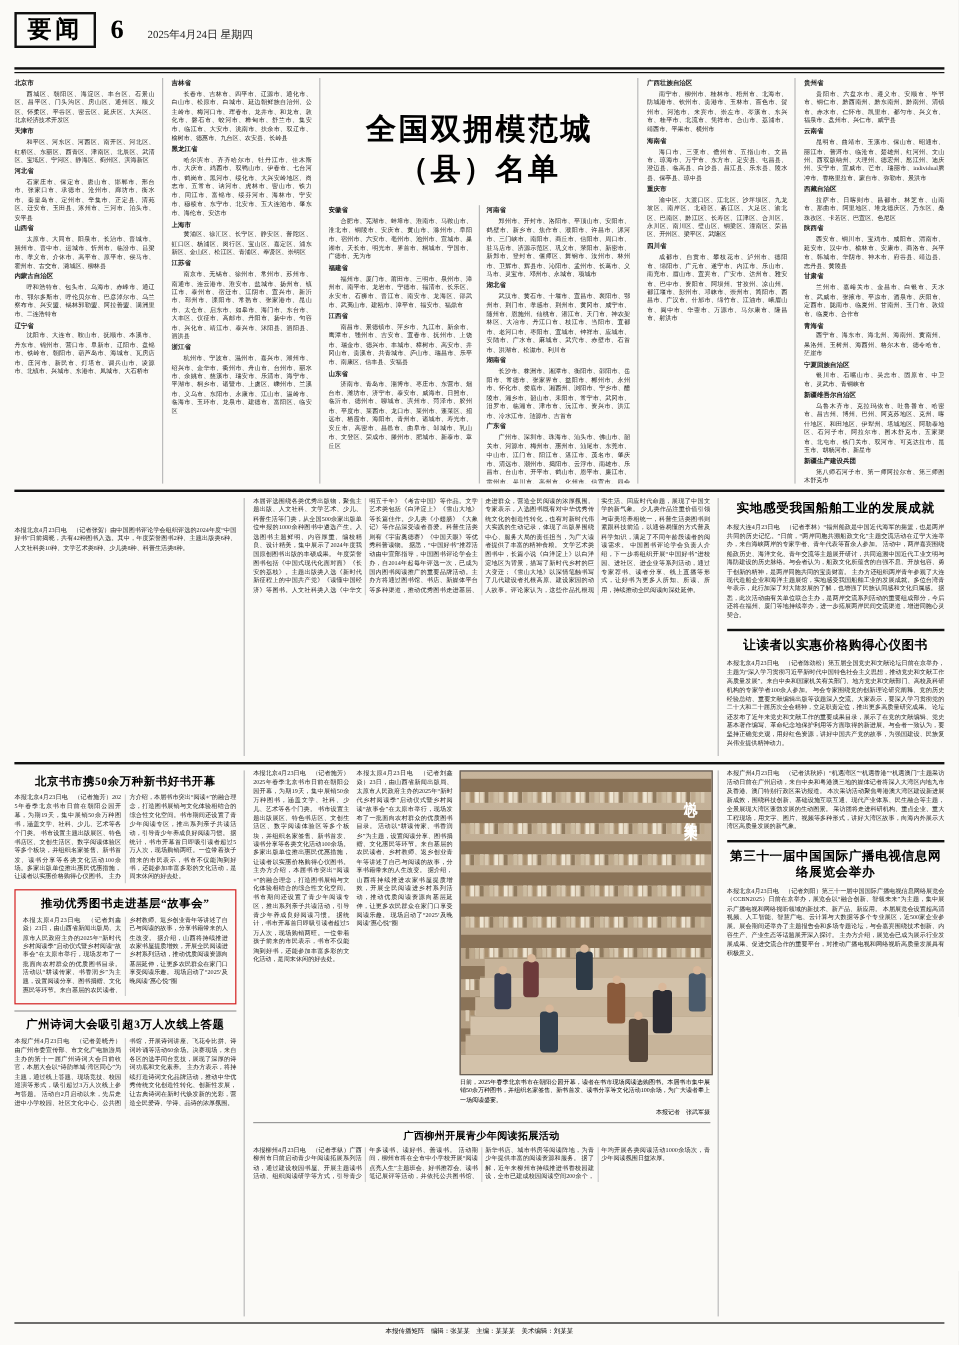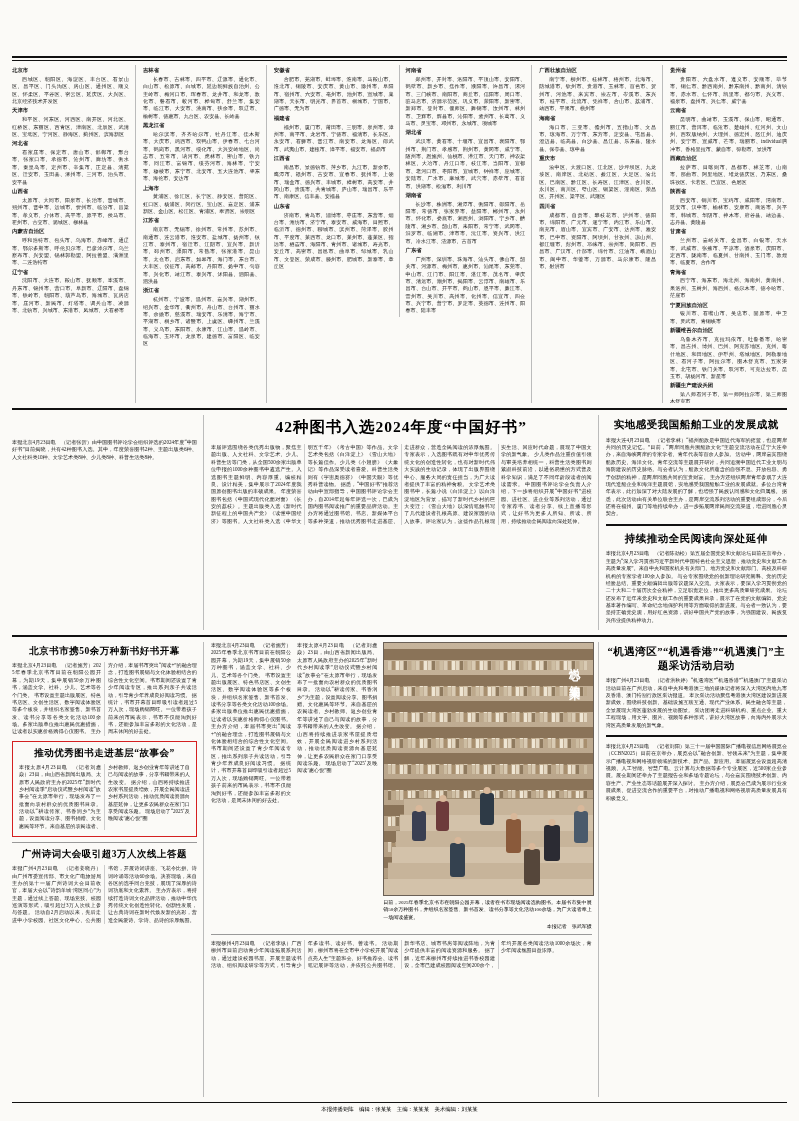--- a/index.html
+++ b/index.html
@@ -91,20 +91,25 @@
             font-weight:bold;line-height:1.6;letter-spacing:2px;writing-mode:vertical-rl;}
 
   .foot{font-size:5.4px;text-align:center;margin-top:5px;border-top:1px solid #111;padding-top:3px;}
 </style>
 </head>
 <body>
 
 <div class="page">
 
   <div class="masthead">
+    <div class="mh-left">
+      <div class="yaowen-box">要闻</div>
+      <div class="page-num">6</div>
+      <div class="mh-date">2025年4月24日 星期四</div>
+    </div>
   </div>
   <div class="rule-top"></div>
   <div class="rule-thin"></div>
 
   <div class="top-sec">
 
     <div class="top-col">
       <div class="col-text" id="c1">
           <div class="sub-h2">北京市</div>
           <p>西城区、朝阳区、海淀区、丰台区、石景山区、昌平区、门头沟区、房山区、通州区、顺义区、怀柔区、平谷区、密云区、延庆区、大兴区、北京经济技术开发区</p>
@@ -130,20 +135,21 @@
           <div class="sub-h2">上海市</div>
           <p>黄浦区、徐汇区、长宁区、静安区、普陀区、虹口区、杨浦区、闵行区、宝山区、嘉定区、浦东新区、金山区、松江区、青浦区、奉贤区、崇明区</p>
           <div class="sub-h2">江苏省</div>
           <p>南京市、无锡市、徐州市、常州市、苏州市、南通市、连云港市、淮安市、盐城市、扬州市、镇江市、泰州市、宿迁市、江阴市、宜兴市、新沂市、邳州市、溧阳市、常熟市、张家港市、昆山市、太仓市、启东市、如皋市、海门市、东台市、大丰区、仪征市、高邮市、丹阳市、扬中市、句容市、兴化市、靖江市、泰兴市、沭阳县、泗阳县、泗洪县</p>
           <div class="sub-h2">浙江省</div>
           <p>杭州市、宁波市、温州市、嘉兴市、湖州市、绍兴市、金华市、衢州市、舟山市、台州市、丽水市、余姚市、慈溪市、瑞安市、乐清市、海宁市、平湖市、桐乡市、诸暨市、上虞区、嵊州市、兰溪市、义乌市、东阳市、永康市、江山市、温岭市、临海市、玉环市、龙泉市、建德市、富阳区、临安区</p>
         </div>
     </div>
 
     <div class="top-col top-center">
+      <div class="big-title">全国双拥模范城（县）名单</div>
       <div class="center-cols">
         <div class="col-text" id="c3">
             <div class="sub-h2">安徽省</div>
             <p>合肥市、芜湖市、蚌埠市、淮南市、马鞍山市、淮北市、铜陵市、安庆市、黄山市、滁州市、阜阳市、宿州市、六安市、亳州市、池州市、宣城市、巢湖市、天长市、明光市、界首市、桐城市、宁国市、广德市、无为市</p>
             <div class="sub-h2">福建省</div>
             <p>福州市、厦门市、莆田市、三明市、泉州市、漳州市、南平市、龙岩市、宁德市、福清市、长乐区、永安市、石狮市、晋江市、南安市、龙海区、邵武市、武夷山市、建瓯市、漳平市、福安市、福鼎市</p>
             <div class="sub-h2">江西省</div>
             <p>南昌市、景德镇市、萍乡市、九江市、新余市、鹰潭市、赣州市、吉安市、宜春市、抚州市、上饶市、瑞金市、德兴市、丰城市、樟树市、高安市、井冈山市、贵溪市、共青城市、庐山市、瑞昌市、乐平市、南康区、信丰县、安福县</p>
             <div class="sub-h2">山东省</div>
             <p>济南市、青岛市、淄博市、枣庄市、东营市、烟台市、潍坊市、济宁市、泰安市、威海市、日照市、临沂市、德州市、聊城市、滨州市、菏泽市、胶州市、平度市、莱西市、龙口市、莱州市、蓬莱区、招远市、栖霞市、海阳市、青州市、诸城市、寿光市、安丘市、高密市、昌邑市、曲阜市、邹城市、乳山市、文登区、荣成市、滕州市、肥城市、新泰市、章丘区</p>
@@ -201,38 +207,37 @@
 
   <div class="sec-rule"></div>
 
   <div class="mid-sec">
 
     <div class="mid-left">
       <div class="col-text" style="margin-top:24px">本报北京4月23日电　（记者张贺）由中国图书评论学会组织评选的2024年度“中国好书”日前揭晓，共有42种图书入选。其中，年度荣誉图书2种、主题出版类6种、人文社科类10种、文学艺术类8种、少儿类8种、科普生活类8种。</div>
     </div>
 
     <div class="mid-center">
-      <div class="hl-title">42种图书入选2024年度“中国好书”</div>
       <div class="col-text four-col">本届评选围绕各类优秀出版物，聚焦主题出版、人文社科、文学艺术、少儿、科普生活等门类，从全国500余家出版单位申报的1000余种图书中遴选产生。入选图书主题鲜明、内容厚重、编校精良、设计精美，集中展示了2024年度我国原创图书出版的丰硕成果。
 年度荣誉图书包括《中国式现代化面对面》《长安的荔枝》。主题出版类入选《新时代新征程上的中国共产党》《读懂中国经济》等图书。人文社科类入选《中华文明五千年》《考古中国》等作品。文学艺术类包括《白洋淀上》《雪山大地》等长篇佳作。少儿类《小翅膀》《大象记》等作品深受读者喜爱。科普生活类则有《宇宙奥德赛》《中国天眼》等优秀科普读物。
 据悉，“中国好书”推荐活动由中宣部指导，中国图书评论学会主办，自2014年起每年评选一次，已成为国内图书阅读推广的重要品牌活动。主办方将通过图书馆、书店、新媒体平台等多种渠道，推动优秀图书走进基层、走进群众，营造全民阅读的浓厚氛围。
 专家表示，入选图书既有对中华优秀传统文化的创造性转化，也有对新时代伟大实践的生动记录，体现了出版界围绕中心、服务大局的责任担当，为广大读者提供了丰富的精神食粮。
 文学艺术类图书中，长篇小说《白洋淀上》以白洋淀地区为背景，描写了新时代乡村的巨大变迁；《雪山大地》以深情笔触书写了几代建设者扎根高原、建设家园的动人故事。评论家认为，这些作品扎根现实生活、回应时代命题，展现了中国文学的新气象。
 少儿类作品注重价值引领与审美培养相统一，科普生活类图书则紧跟科技前沿，以通俗易懂的方式普及科学知识，满足了不同年龄段读者的阅读需求。
 中国图书评论学会负责人介绍，下一步将组织开展“中国好书”进校园、进社区、进企业等系列活动，通过专家荐书、读者分享、线上直播等形式，让好书为更多人所知、所读、所用，持续推动全民阅读向深处延伸。</div>
     </div>
 
     <div class="mid-right">
       <div class="hl-title-sm">实地感受我国船舶工业的发展成就</div>
       <div class="col-text">本报大连4月23日电　（记者李林）“福州船政是中国近代海军的摇篮，也是两岸共同的历史记忆。”日前，“两岸同胞共溯船政文化”主题交流活动在辽宁大连举办，来自海峡两岸的专家学者、青年代表等百余人参加。
 活动中，两岸嘉宾围绕船政历史、海洋文化、青年交流等主题展开研讨，共同追溯中国近代工业文明与海防建设的历史脉络。与会者认为，船政文化所蕴含的自强不息、开放包容、勇于创新的精神，是两岸同胞共同的宝贵财富。
 主办方还组织两岸青年参观了大连现代造船企业和海洋主题展馆，实地感受我国船舶工业的发展成就。多位台湾青年表示，此行加深了对大陆发展的了解，也增强了民族认同感和文化归属感。
 据悉，此次活动由有关单位联合主办，是两岸交流系列活动的重要组成部分，今后还将在福州、厦门等地持续举办，进一步拓展两岸民间交流渠道，增进同胞心灵契合。</div>
       <div class="hr-dd"></div>
-      <div class="hl-title-sm">持续推动全民阅读向深处延伸</div>
+      <div class="hl-title-sm">让读者以实惠价格购得心仪图书</div>
       <div class="col-text">本报北京4月23日电　（记者陈劲松）第五届全国党史和文献论坛日前在京举办，主题为“深入学习贯彻习近平新时代中国特色社会主义思想，推动党史和文献工作高质量发展”。来自中央和国家机关有关部门、地方党史和文献部门、高校及科研机构的专家学者100余人参加。
 与会专家围绕党的创新理论研究阐释、党的历史经验总结、重要文献编辑出版等议题深入交流。大家表示，要深入学习贯彻党的二十大和二十届历次全会精神，立足职责定位，推出更多高质量研究成果。
 论坛还发布了近年来党史和文献工作的重要成果目录，展示了在党的文献编辑、党史基本著作编写、革命纪念地保护利用等方面取得的新进展。与会者一致认为，要坚持正确党史观，用好红色资源，讲好中国共产党的故事，为强国建设、民族复兴伟业提供精神动力。</div>
     </div>
   </div>
 
   <div class="sec-rule"></div>
 
   <div class="low-sec">
 
@@ -329,31 +334,32 @@
                   <div style="position: absolute; left: 50%; top: -6px; transform: translateX(-50%); width: 7px; height: 7px; border-radius: 50%; background: rgb(217, 184, 154);"></div>
                 </div>
               </div>
             <div class="ph-words">悦心　约未来</div>
           </div>
           <div class="ph-cap">日前，2025年春季北京书市在朝阳公园开幕，读者在书市现场阅读选购图书。本届书市集中展销50余万种图书，并组织名家签售、新书首发、读书分享等文化活动100余场，为广大读者奉上一场阅读盛宴。</div>
           <div class="ph-sign">本报记者　张武军摄</div>
         </div>
       </div>
       <div class="hr-d"></div>
+      <div class="art-h-sm">广西柳州开展青少年阅读拓展活动</div>
       <div class="col-text four-col">本报柳州4月23日电　（记者李纵）广西柳州市日前启动青少年阅读拓展系列活动，通过建设校园书屋、开展主题读书活动、组织阅读研学等方式，引导青少年多读书、读好书、善读书。
 活动期间，柳州市将在全市中小学校开展“阅读点亮人生”主题班会、好书推荐会、读书笔记展评等活动，并依托公共图书馆、新华书店、城市书房等阅读阵地，为青少年提供丰富的阅读资源和服务。
 据了解，近年来柳州市持续推进书香校园建设，全市已建成校园阅读空间200余个，年均开展各类阅读活动1000余场次，青少年阅读氛围日益浓厚。</div>
     </div>
 
     <div class="low-right">
-      <div class="hl-title-sm">“机遇湾区”“机遇香港”“机遇澳门”主题采访活动启动</div>
       <div class="col-text">本报广州4月23日电　（记者洪秋婷）“机遇湾区”“机遇香港”“机遇澳门”主题采访活动日前在广州启动，来自中央和粤港澳三地的媒体记者将深入大湾区内地九市及香港、澳门特别行政区采访报道。
 本次采访活动聚焦粤港澳大湾区建设新进展新成效，围绕科技创新、基础设施互联互通、现代产业体系、民生融合等主题，全景展现大湾区蓬勃发展的生动图景。
 采访团将走进科研机构、重点企业、重大工程现场，用文字、图片、视频等多种形式，讲好大湾区故事，向海内外展示大湾区高质量发展的新气象。</div>
       <div class="hr-dd"></div>
+      <div class="hl-title-sm">第三十一届中国国际广播电视信息网络展览会举办</div>
       <div class="col-text">本报北京4月23日电　（记者刘阳）第三十一届中国国际广播电视信息网络展览会（CCBN2025）日前在京举办，展览会以“融合创新、智领未来”为主题，集中展示广播电视和网络视听领域的新技术、新产品、新应用。
 本届展览会设置超高清视频、人工智能、智慧广电、云计算与大数据等多个专业展区，近500家企业参展。展会期间还举办了主题报告会和多场专题论坛，与会嘉宾围绕技术创新、内容生产、产业生态等话题展开深入探讨。
 主办方介绍，展览会已成为展示行业发展成果、促进交流合作的重要平台，对推动广播电视和网络视听高质量发展具有积极意义。</div>
     </div>
   </div>
 
   <div class="foot">本报传播矩阵　编辑：张某某　主编：某某某　美术编辑：刘某某</div>
 </div>
 
 </body></html>

